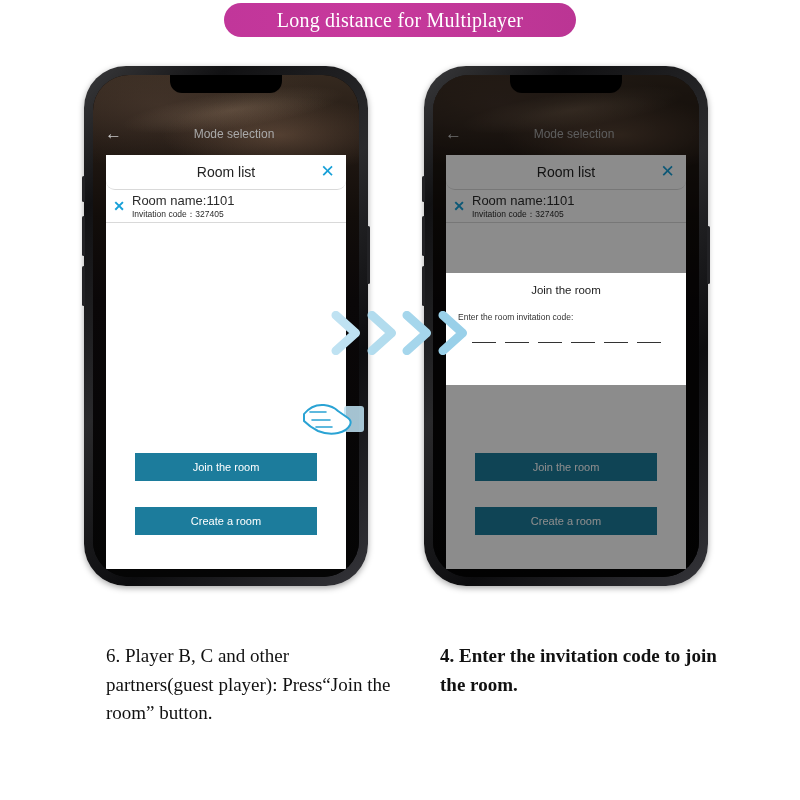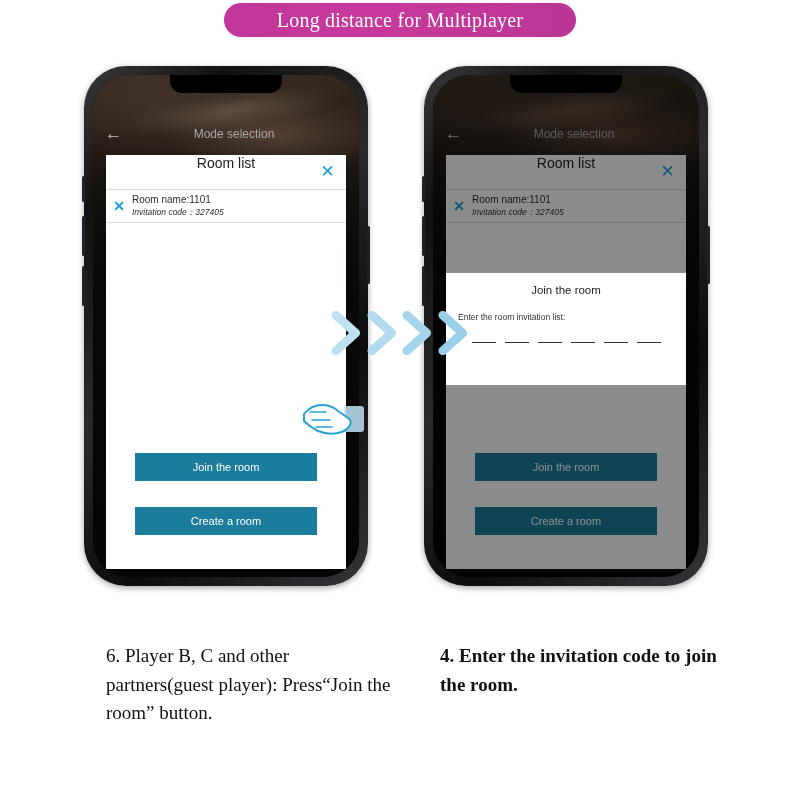--- a/index.html
+++ b/index.html
@@ -166,22 +166,23 @@
     z-index: 4;
     bottom: 8px;
     display: flex;
     flex-direction: column;
   }
   .room-card-header {
     position: relative;
     height: 34px;
     border-bottom: 1px solid #d9d9d9;
     display: flex;
-    align-items: flex-start;
-    justify-content: center;
+    align-items: center;
+    justify-content: center;
+    border-radius: 9px;
   }
   .room-card-title {
     font-size: 14px;
     color: #222;
   }
   .close-x {
     position: absolute;
     right: 10px;
     top: 8px;
     width: 17px;
@@ -205,22 +206,22 @@
     color: #17a0d8;
     font-size: 14px;
     font-weight: 600;
   }
   .room-row .row-texts {
     display: flex;
     flex-direction: column;
     justify-content: center;
     line-height: 1.25;
   }
-  .row-name { font-size: 10px; color: #2b2b2b; }
-  .row-code { font-size: 8.5px; color: #2b2b2b; font-style: italic; }
+  .row-name { font-size: 13px; color: #2b2b2b; }
+  .row-code { font-size: 8.5px; color: #2b2b2b; }
 
   .room-card-body { flex: 1; position: relative; }
 
   .btn {
     position: absolute;
     left: 29px;
     width: 182px;
     height: 28px;
     background: #1c7c9c;
     color: #ffffff;
@@ -428,21 +429,21 @@
       <div class="room-card-body">
         <div class="btn join">Join the room</div>
         <div class="btn create">Create a room</div>
       </div>
     </div>
 
     <div class="dim"></div>
 
     <div class="join-dialog">
       <div class="join-dialog-title">Join the room</div>
-      <div class="join-dialog-sub">Enter the room invitation list:</div>
+      <div class="join-dialog-sub">Enter the room invitation code:</div>
       <div class="code-slots">
         <span></span>
         <span></span>
         <span></span>
         <span></span>
         <span></span>
         <span></span>
       </div>
     </div>
   </div>

